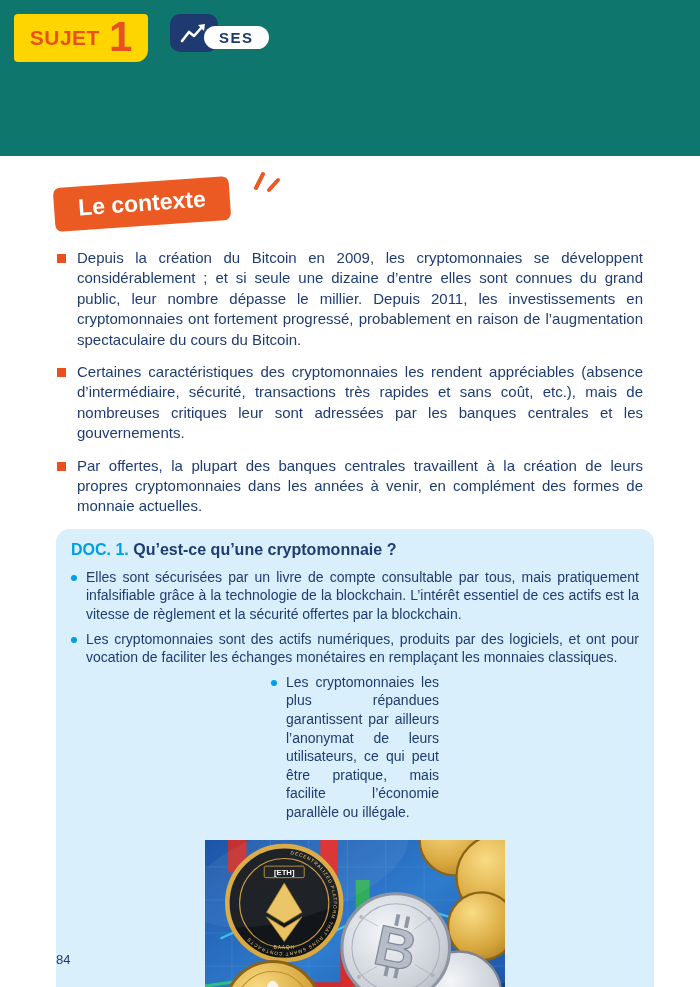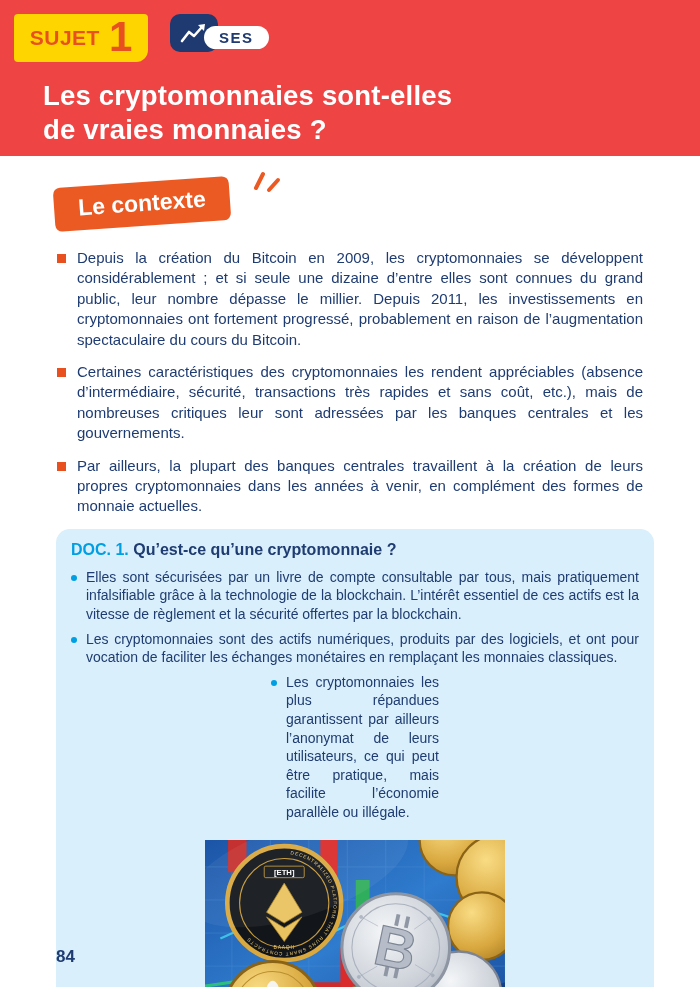--- a/index.html
+++ b/index.html
@@ -1,21 +1,21 @@
 <!DOCTYPE html>
 <html><head>
 <meta charset="utf-8">
 <style>
   * { margin:0; padding:0; box-sizing:border-box; }
   html,body { background:#ffffff; }
   body { font-family:"Liberation Sans", sans-serif; width:700px; }
   .page { position:relative; width:700px; height:987px; background:#ffffff; overflow:hidden; }
 
   
-  .band { background:#ef4444; height:156px; padding:14px 14px 0 14px; }
+  .band { background:#0f766e; height:156px; padding:14px 14px 0 14px; }
   .top-row { display:flex; align-items:flex-start; }
   .subject-tag { background:#FFD500; border-radius:4px 4px 12px 4px; width:134px; height:48px;
                  display:flex; align-items:center; justify-content:center; gap:9px; }
   .subject-word { color:#E8501F; font-weight:bold; font-size:21px; letter-spacing:.5px; }
   .subject-num  { color:#E8501F; font-weight:bold; font-size:42px; line-height:1; margin-top:-3px; }
   .icon-box { background:#1E3A70; width:48px; height:38px; border-radius:10px; margin-left:22px;
               display:flex; align-items:center; justify-content:center; }
   .ses-pill { background:#ffffff; border-radius:13px; padding:3px 15px; color:#1E3A70; font-weight:bold;
               font-size:15px; letter-spacing:1.5px; margin-left:-14px; margin-top:12px; position:relative; }
   .title { color:#ffffff; font-size:27.5px; font-weight:bold; line-height:1.25; margin:17px 0 0 29px; letter-spacing:.2px; }
@@ -41,21 +41,21 @@
   .dot { width:6px; height:6px; border-radius:50%; background:#009EE2; margin-top:7px; flex:none; }
   .doc-text { font-size:14px; line-height:1.33; color:#1F3C72; text-align:justify; }
 
   .doc-row { display:flex; gap:12px; align-items:center;flex-direction:column; }
   .text-col { width:168px; flex:none; }
   .photo { flex:1; height:242px; }
   .photo svg { width:100%; height:100%; display:block; }
   svg text { font-family:"Liberation Sans", sans-serif; }
 
   
-  .page-num { position:absolute; left:56px; bottom:20px; color:#1F3C72; font-weight:bold; font-size:17px; }
+  .page-num { position:absolute; left:56px; bottom:20px; color:#1F3C72; font-weight:normal; font-size:13px; }
 </style>
 </head>
 <body>
 
 <div class="page">
 
   <header class="band">
     <div class="top-row">
       <div class="subject-tag">
         <span class="subject-word">SUJET</span>
@@ -64,24 +64,20 @@
       <div class="icon-box">
         <svg width="30" height="24" viewBox="0 0 30 24">
           <polyline points="3,20 10,11 15,15 23,6" fill="none" stroke="#ffffff" stroke-width="2.6" stroke-linecap="round" stroke-linejoin="round"></polyline>
           <polygon points="19,4 26,3 25,10" fill="#ffffff"></polygon>
         </svg>
       </div>
       <div class="ses-pill">
         <span>SES</span>
       </div>
     </div>
-    <h1 class="title">
-      <span>Les cryptomonnaies sont-elles</span><br>
-      <span>de vraies monnaies ?</span>
-    </h1>
   </header>
 
   <div class="ribbon-wrap">
     <div class="ribbon">Le contexte</div>
     <svg class="spark" width="30" height="26" viewBox="0 0 30 26">
       <line x1="4" y1="20" x2="11" y2="6" stroke="#EC5A24" stroke-width="4" stroke-linecap="round"></line>
       <line x1="17" y1="22" x2="26" y2="12" stroke="#EC5A24" stroke-width="4" stroke-linecap="round"></line>
     </svg>
   </div>
 
@@ -89,21 +85,21 @@
     <li>
       <span class="sq"></span>
       <p>Depuis la création du Bitcoin en 2009, les cryptomonnaies se développent considérablement ; et si seule une dizaine d’entre elles sont connues du grand public, leur nombre dépasse le millier. Depuis 2011, les investissements en cryptomonnaies ont fortement progressé, probablement en raison de l’augmentation spectaculaire du cours du Bitcoin.</p>
     </li>
     <li>
       <span class="sq"></span>
       <p>Certaines caractéristiques des cryptomonnaies les rendent appréciables (absence d’intermédiaire, sécurité, transactions très rapides et sans coût, etc.), mais de nombreuses critiques leur sont adressées par les banques centrales et les gouvernements.</p>
     </li>
     <li>
       <span class="sq"></span>
-      <p>Par ailleurs, la plupart des banques centrales travaillent à la création de leurs propres cryptomonnaies dans les années à venir, en complément des formes de monnaie actuelles.</p>
+      <p>Par offertes, la plupart des banques centrales travaillent à la création de leurs propres cryptomonnaies dans les années à venir, en complément des formes de monnaie actuelles.</p>
     </li>
   </ul>
 
   <section class="doc-box">
     <h2 class="doc-head">
       <span class="doc-label">DOC. 1.</span>
       <span>Qu’est-ce qu’une cryptomonnaie ?</span>
     </h2>
 
     <ul class="doc-list">

